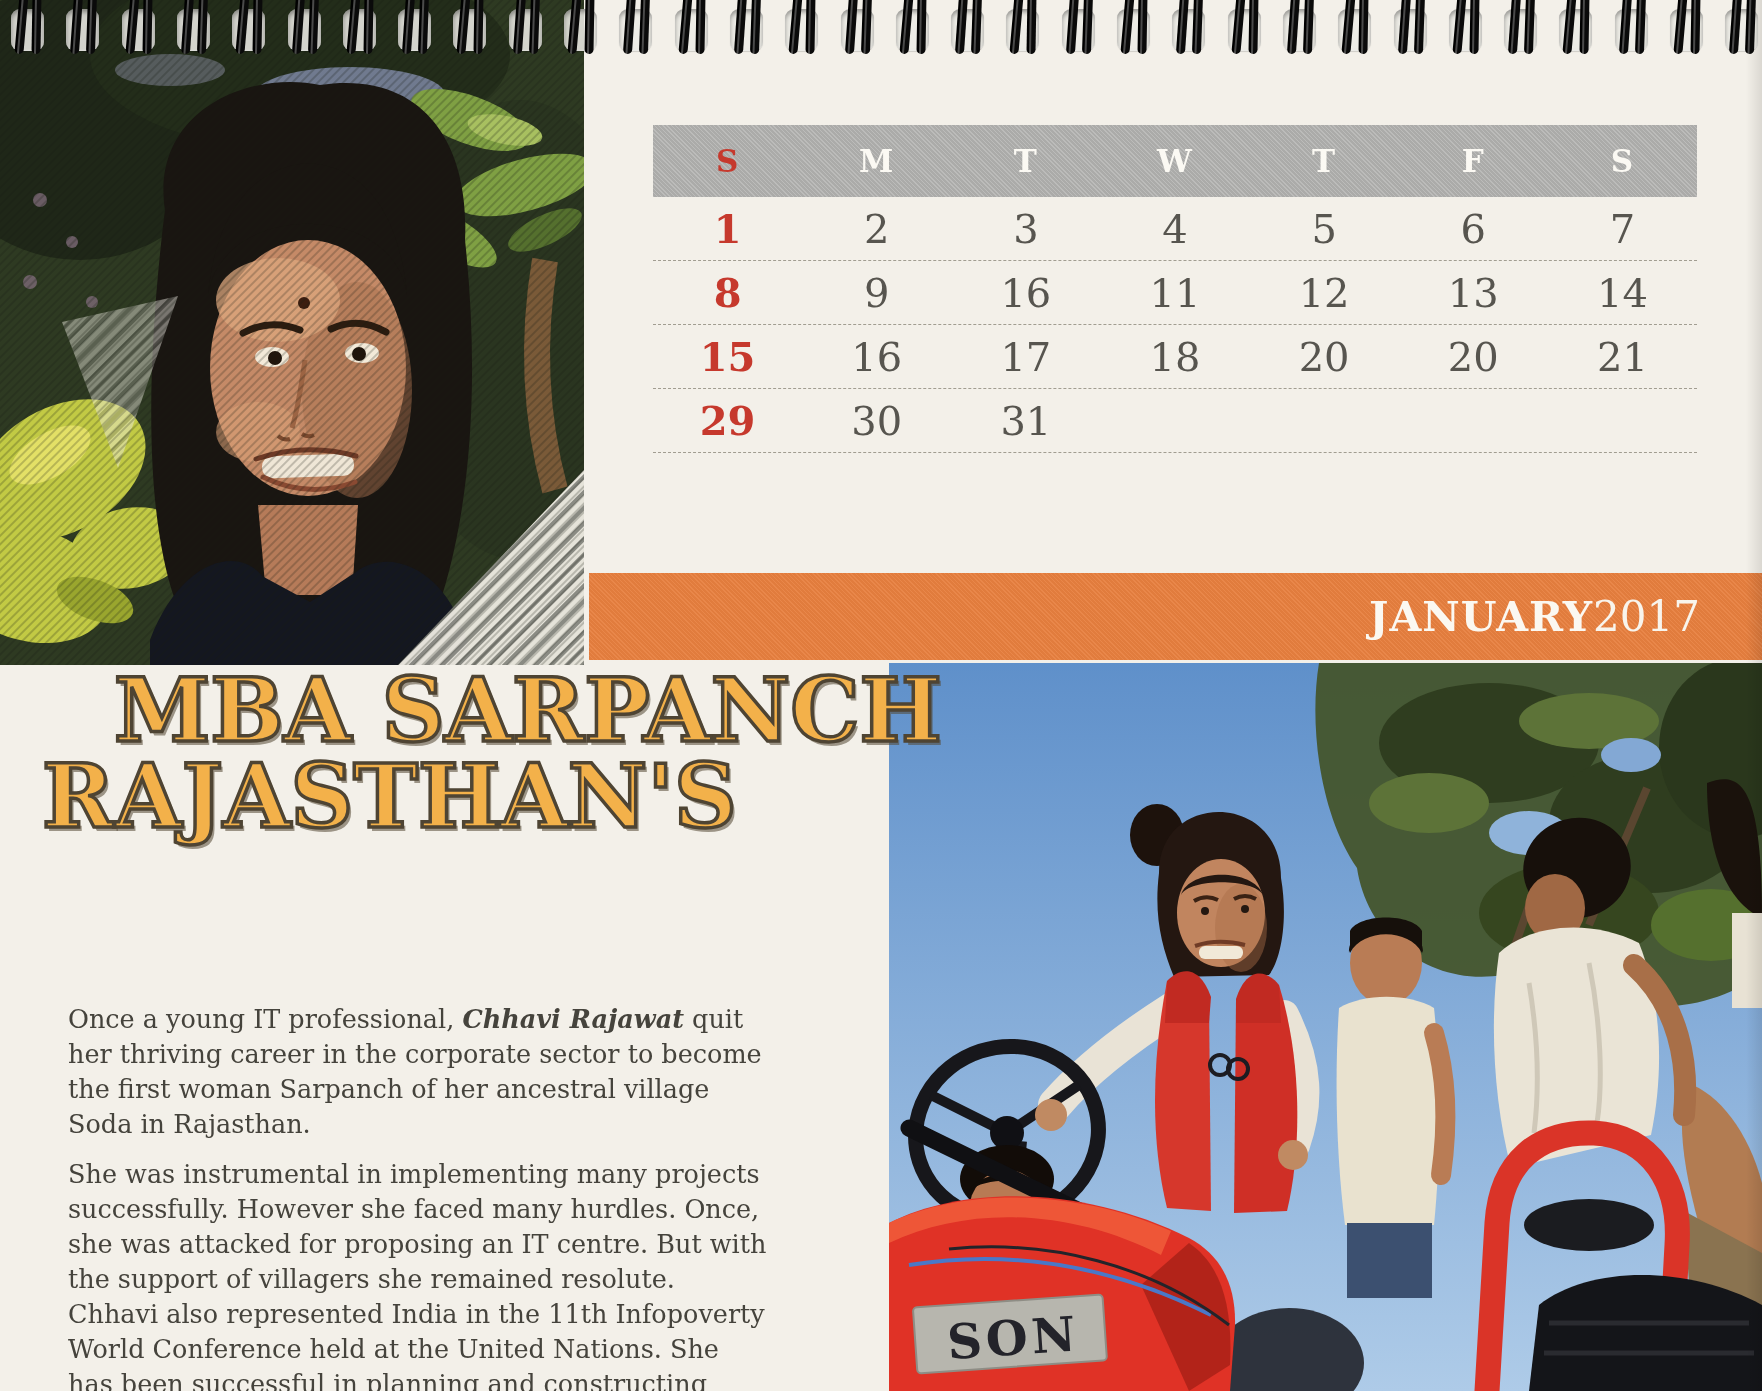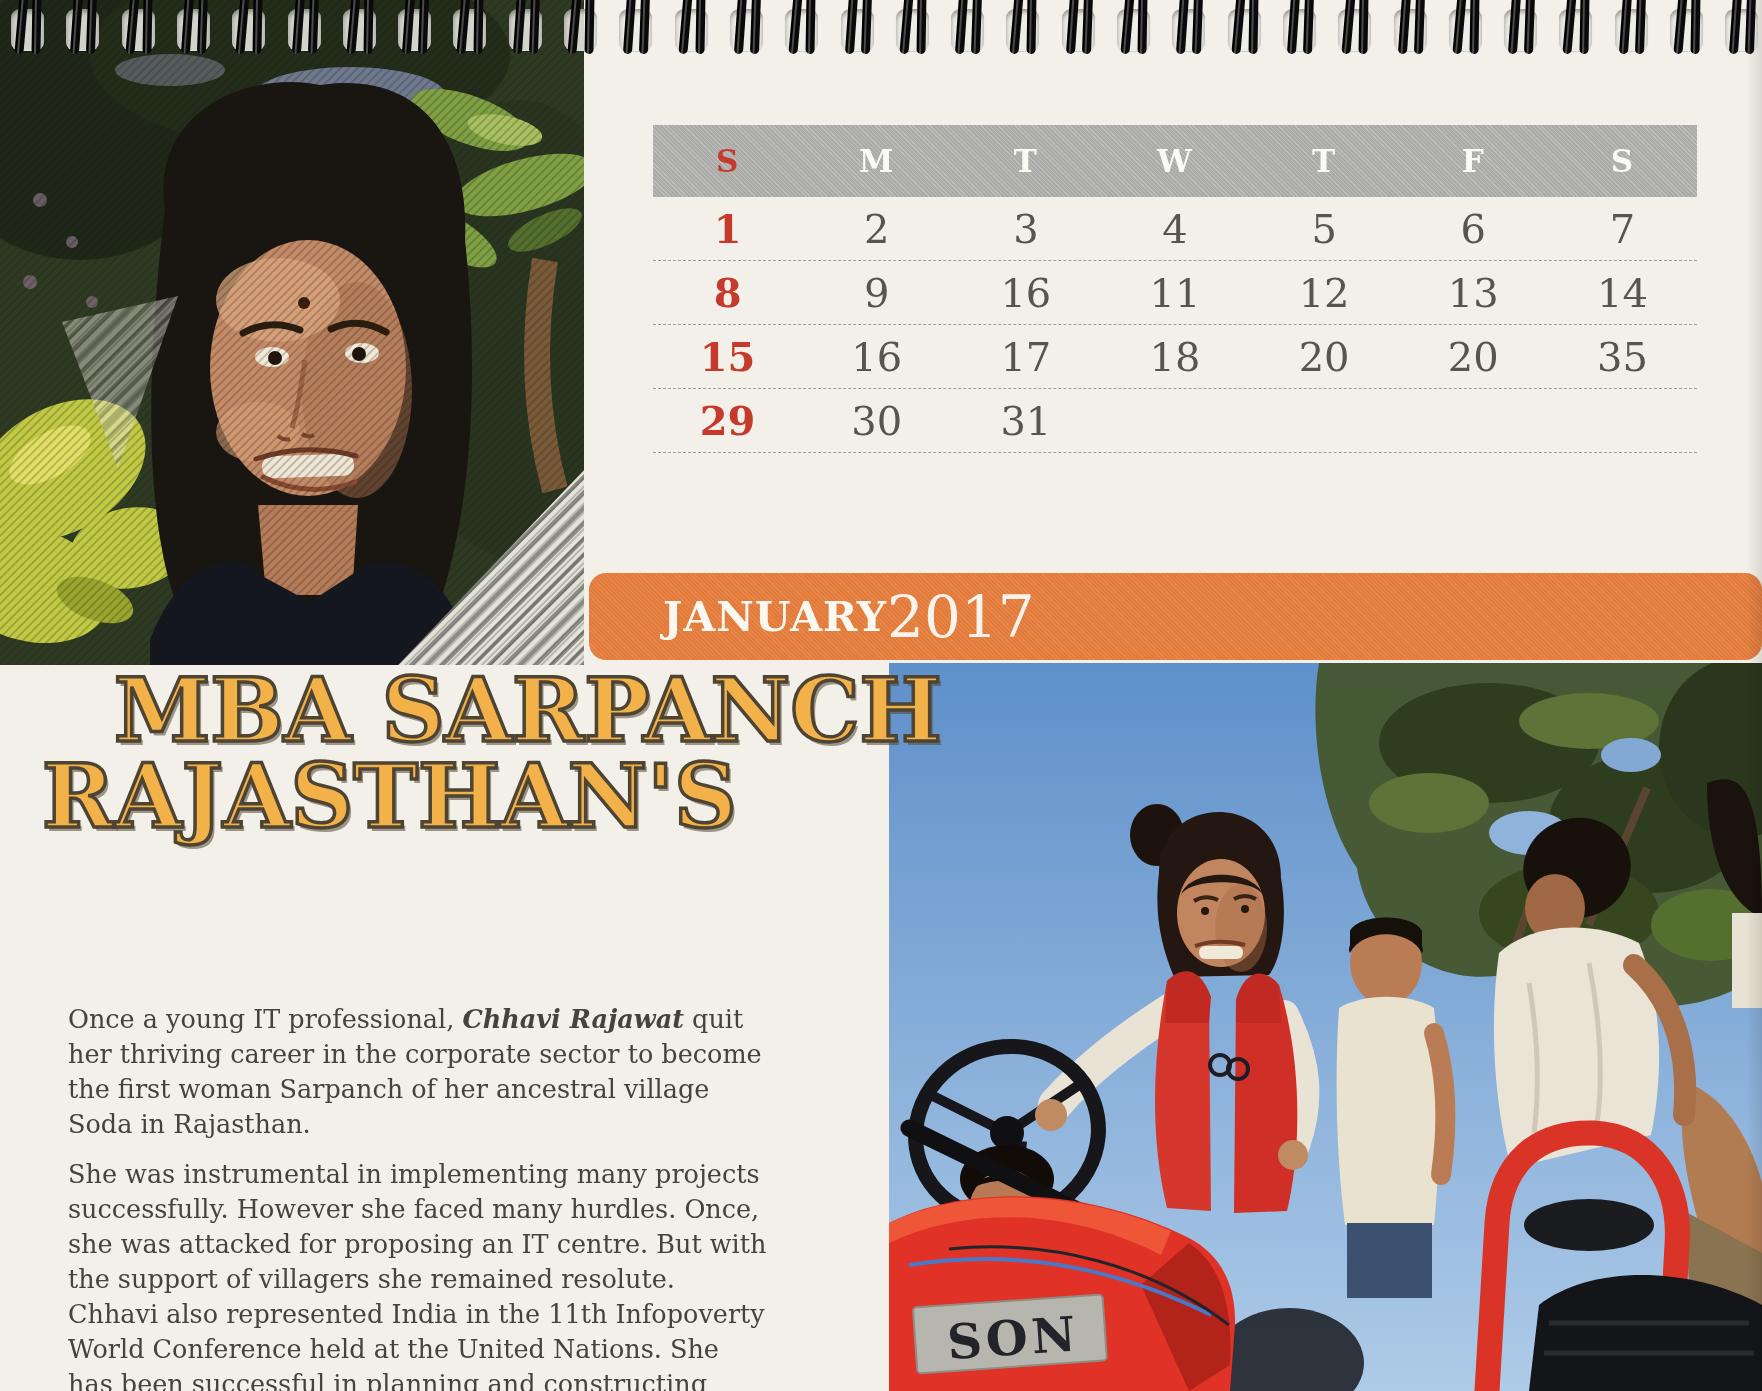--- a/index.html
+++ b/index.html
@@ -41,24 +41,24 @@
   .date-grid{position:absolute;left:653px;top:197px;width:1044px;}
   .week-row{display:grid;grid-template-columns:repeat(7,1fr);height:63px;align-items:center;
     border-bottom:1px dashed #a19d91;}
   .day-cell{text-align:center;font-size:40px;font-weight:400;color:#57554f;}
   .day-cell.sun{color:#c6392d;font-weight:700;}
 
   
   .month-band{
     position:absolute;left:589px;top:573px;width:1173px;height:87px;background:#e8803f;
     background-image:repeating-linear-gradient(45deg,rgba(255,255,255,0.06) 0 1px,rgba(0,0,0,0.03) 1px 3px);
-    display:flex;align-items:center;justify-content:flex-start;border-radius:17px;
+    display:flex;align-items:center;justify-content:flex-end;
   }
   .month-label{margin-left:74px;font-weight:700;font-size:41px;letter-spacing:1px;color:#fbf8f1;}
-  .year-label{margin-right:62px;font-weight:400;font-size:58px;color:#f8f4ec;}
+  .year-label{margin-right:62px;font-weight:400;font-size:42px;color:#f8f4ec;}
 
   
   .headline{position:absolute;left:42px;top:668px;z-index:5;}
   .headline .hl{
     font-weight:700;font-size:87px;line-height:86px;letter-spacing:0px;white-space:nowrap;
     color:#f3b14a;
     -webkit-text-stroke:3.5px #4e4433;
     text-shadow:3px 4px 0 rgba(84,72,52,0.55);
   }
   .headline .hl2{margin-left:72px;}
@@ -174,21 +174,21 @@
         <div class="day-cell">13</div>
         <div class="day-cell">14</div>
       </div>
       <div class="week-row">
         <div class="day-cell sun">15</div>
         <div class="day-cell">16</div>
         <div class="day-cell">17</div>
         <div class="day-cell">18</div>
         <div class="day-cell">20</div>
         <div class="day-cell">20</div>
-        <div class="day-cell">35</div>
+        <div class="day-cell">21</div>
       </div>
       <div class="week-row">
         <div class="day-cell sun">29</div>
         <div class="day-cell">30</div>
         <div class="day-cell">31</div>
         <div class="day-cell"></div>
         <div class="day-cell"></div>
         <div class="day-cell"></div>
         <div class="day-cell"></div>
       </div>

